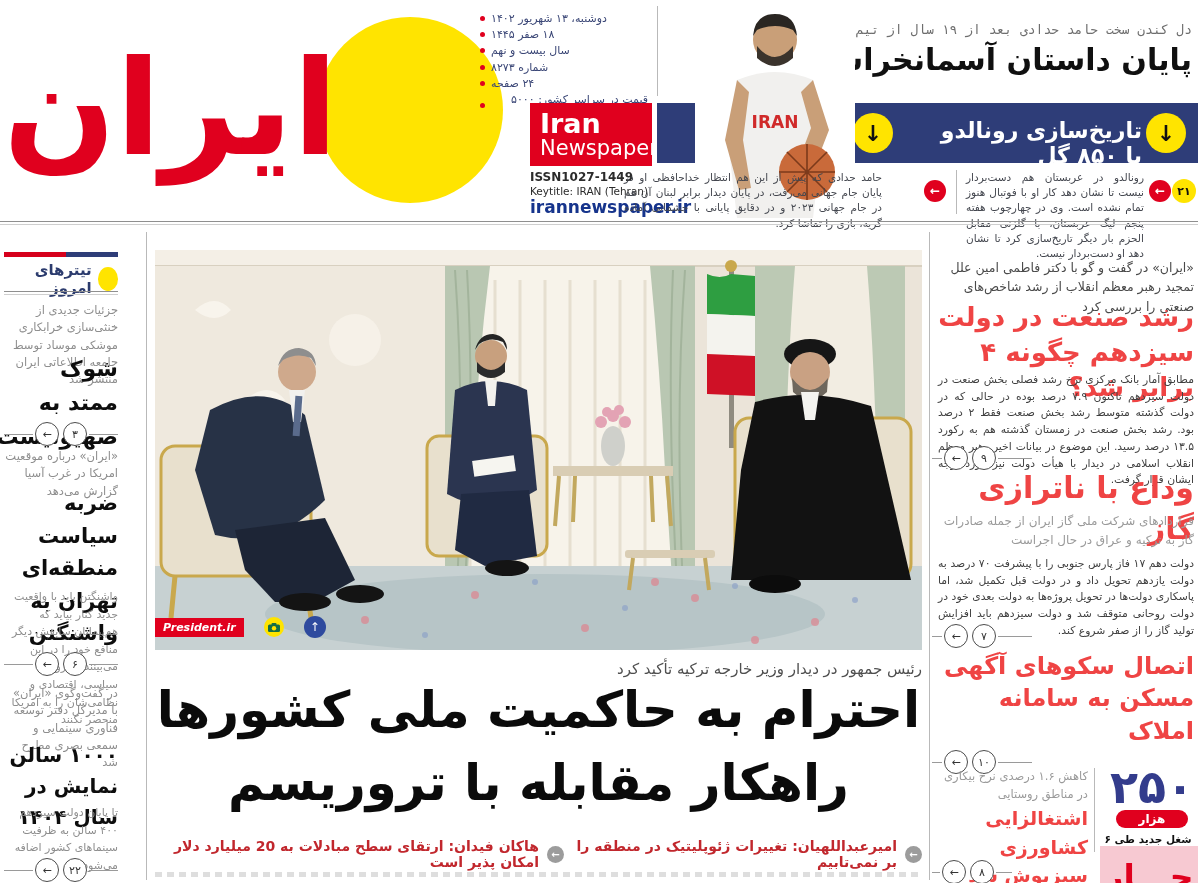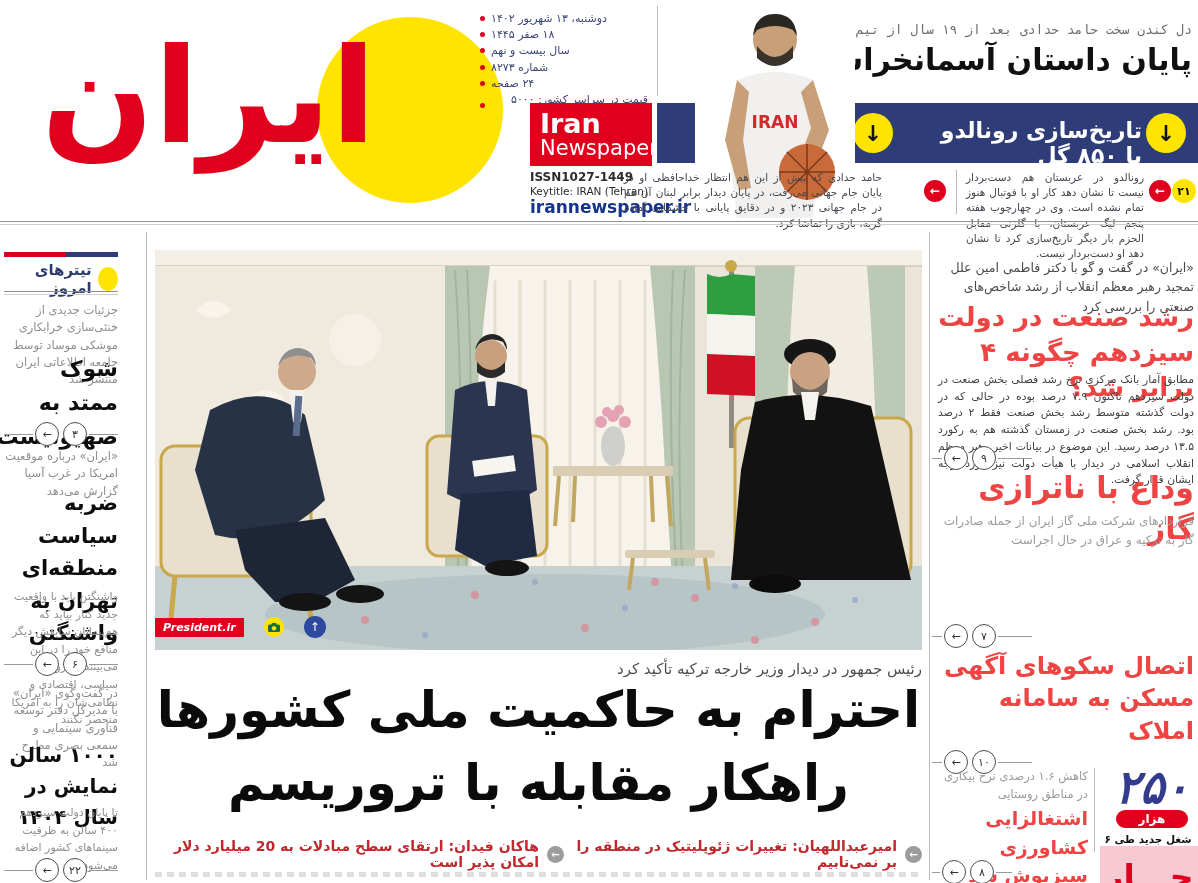--- a/index.html
+++ b/index.html
@@ -56,36 +56,36 @@
              color:#c1272d;font-size:14px;font-weight:bold;}
   .gcirc{width:17px;height:17px;border-radius:50%;background:#9c9c9c;color:#fff;display:flex;
          align-items:center;justify-content:center;font-size:10px;flex:0 0 auto;}
   .dotted-strip{height:5px;background:repeating-linear-gradient(90deg,#dedede 0 7px,transparent 7px 12px);}
 
   
   .rc-kicker{font-size:12.5px;color:#4a4a4a;line-height:1.55;}
   .rc-headline{font-weight:bold;color:#ef4444;line-height:1.35;}
   .rc-sub{font-size:12px;color:#9a9a9a;line-height:1.55;}
   .rc-body{font-size:10.8px;color:#3f3f3f;line-height:1.55;}
-  .stat-number{font-size:46px;font-weight:bold;color:#333c8c;line-height:1;font-style:italic;}
+  .stat-number{font-size:46px;font-weight:bold;color:#333c8c;line-height:1;}
   .stat-pill{background:#e0001e;color:#fff;font-size:12px;font-weight:bold;border-radius:11px;
              padding:2px 0;width:72px;text-align:center;}
   .stat-caption{font-size:10.5px;font-weight:bold;color:#111;line-height:1.35;text-align:center;}
   .pink-banner{background:#f7c9d2;color:#e0001e;font-weight:bold;font-size:33px;overflow:hidden;
                text-align:center;letter-spacing:2px;}
   .credit{background:#e0001e;color:#fff;font-size:11px;font-weight:bold;font-style:italic;
           padding:3px 8px;display:inline-block;}
 </style>
 </head>
 <body>
 
 <div id="page">
 
   <div class="abs logo-circle" style="left:317px;top:17px;"></div>
-  <div class="abs logo-text" style="left:8px;top:30px;width:330px;text-align:center;margin-left:38px;">ایران</div>
+  <div class="abs logo-text" style="left:8px;top:42px;width:330px;text-align:center;">ایران</div>
 
   <div class="abs" style="left:480px;top:12px;width:168px;">
     <div class="date-line">
         <span>دوشنبه، ۱۳ شهریور ۱۴۰۲</span>
         <span class="date-dot"></span>
       </div>
     <div class="date-line">
         <span>۱۸ صفر ۱۴۴۵</span>
         <span class="date-dot"></span>
       </div>
@@ -332,20 +332,21 @@
   <div class="abs rc-body just rtl" style="left:938px;top:372px;width:256px;">مطابق آمار بانک مرکزی نرخ رشد فصلی بخش صنعت در دولت سیزدهم تاکنون ۷.۹ درصد بوده در حالی که در دولت گذشته متوسط رشد بخش صنعت فقط ۲ درصد بود. رشد بخش صنعت در زمستان گذشته هم به رکورد ۱۳.۵ درصد رسید. این موضوع در بیانات اخیر رهبر معظم انقلاب اسلامی در دیدار با هیأت دولت نیز مورد توجه ایشان قرار گرفت.</div>
   <div class="abs pgc" style="left:932px;top:446px;width:100px;">
     <span class="seg" style="max-width:10px;"></span>
     <span class="circ">←</span>
     <span class="circ">۹</span>
     <span class="seg"></span>
   </div>
 
   <div class="abs rc-headline rtl" style="left:938px;top:468px;width:256px;font-size:30px;">وداع با ناترازی گاز</div>
   <div class="abs rc-sub rtl" style="left:938px;top:512px;width:256px;">قراردادهای شرکت ملی گاز ایران از جمله صادرات گاز به ترکیه و عراق در حال اجراست</div>
+  <div class="abs rc-body just rtl" style="left:938px;top:556px;width:256px;">دولت دهم ۱۷ فاز پارس جنوبی را با پیشرفت ۷۰ درصد به دولت یازدهم تحویل داد و در دولت قبل تکمیل شد، اما پاسکاری دولت‌ها در تحویل پروژه‌ها به دولت بعدی خود در دولت روحانی متوقف شد و دولت سیزدهم باید افزایش تولید گاز را از صفر شروع کند.</div>
   <div class="abs pgc" style="left:932px;top:624px;width:100px;">
     <span class="seg" style="max-width:10px;"></span>
     <span class="circ">←</span>
     <span class="circ">۷</span>
     <span class="seg"></span>
   </div>
 
   <div class="abs rc-headline rtl" style="left:938px;top:650px;width:256px;font-size:24px;">اتصال سکوهای آگهی مسکن به سامانه املاک</div>
   <div class="abs pgc" style="left:932px;top:750px;width:100px;">
     <span class="seg" style="max-width:10px;"></span>

